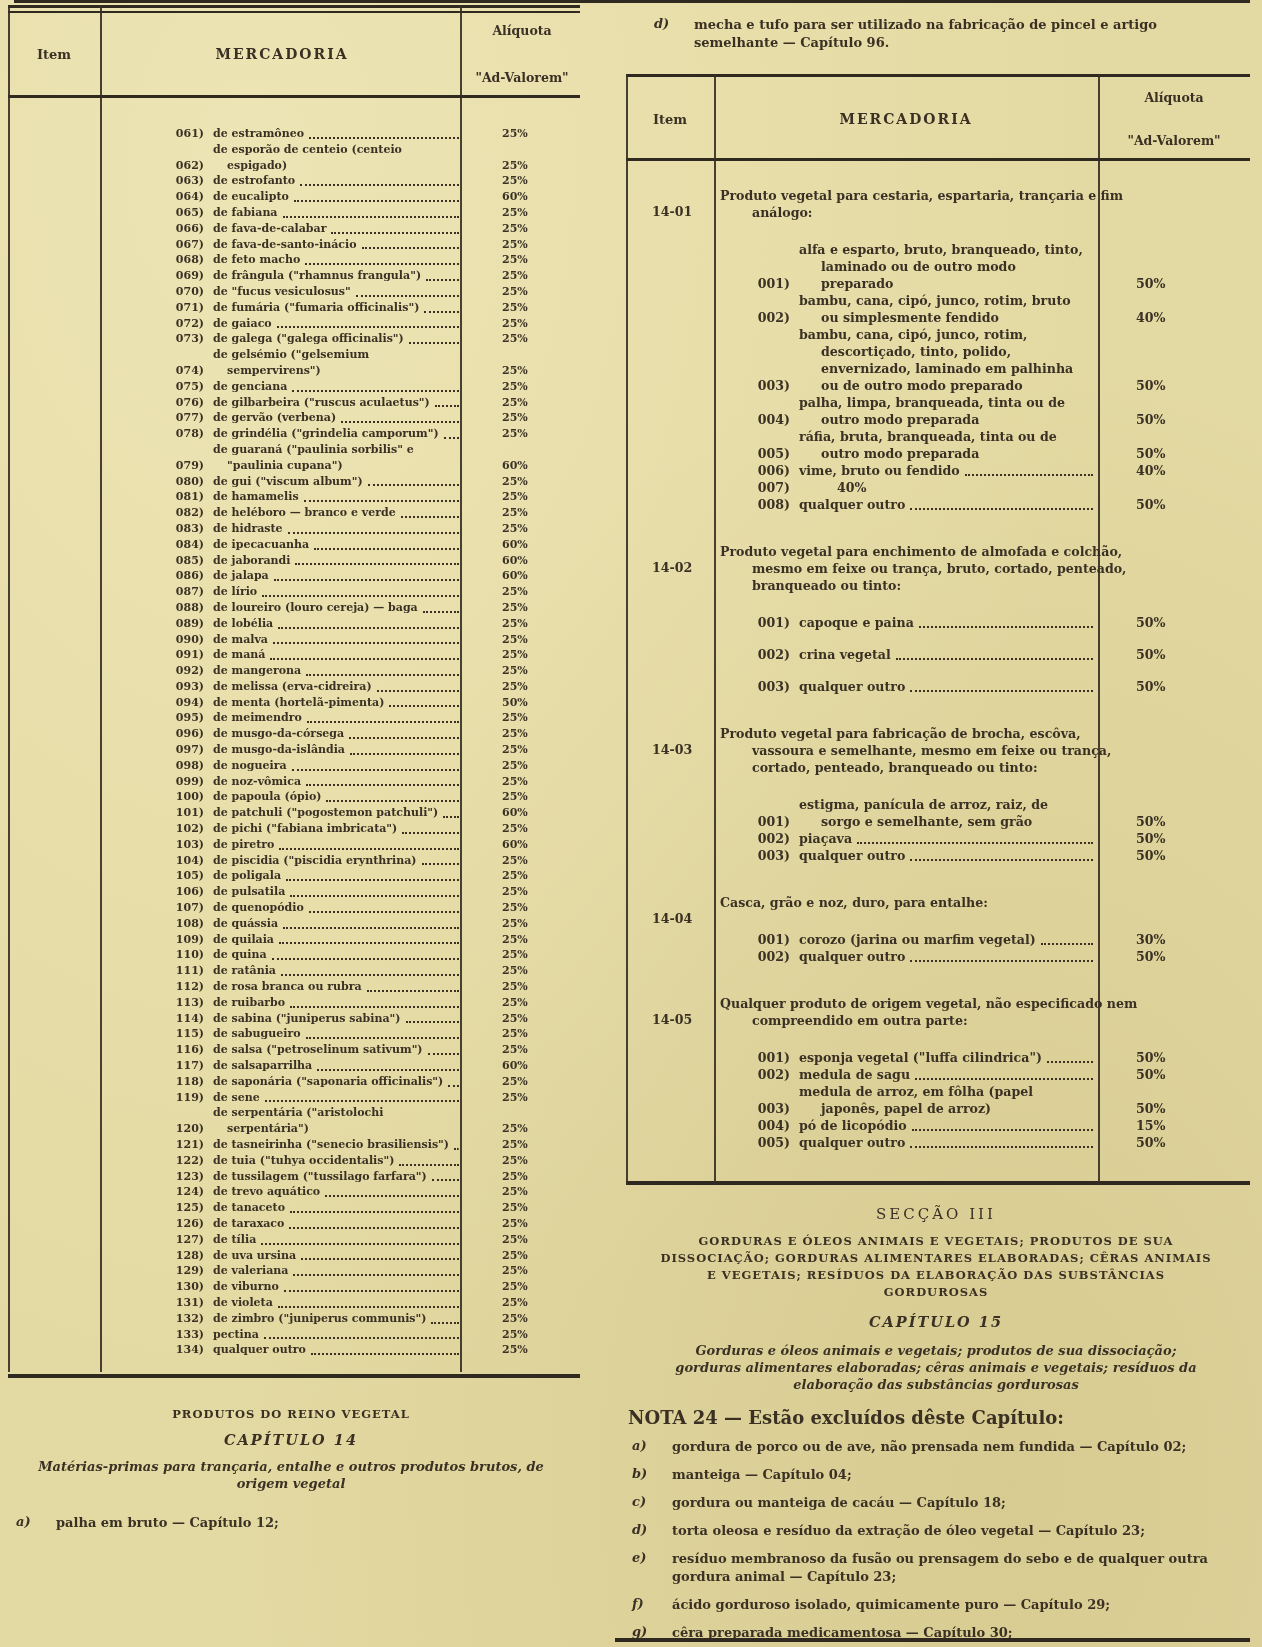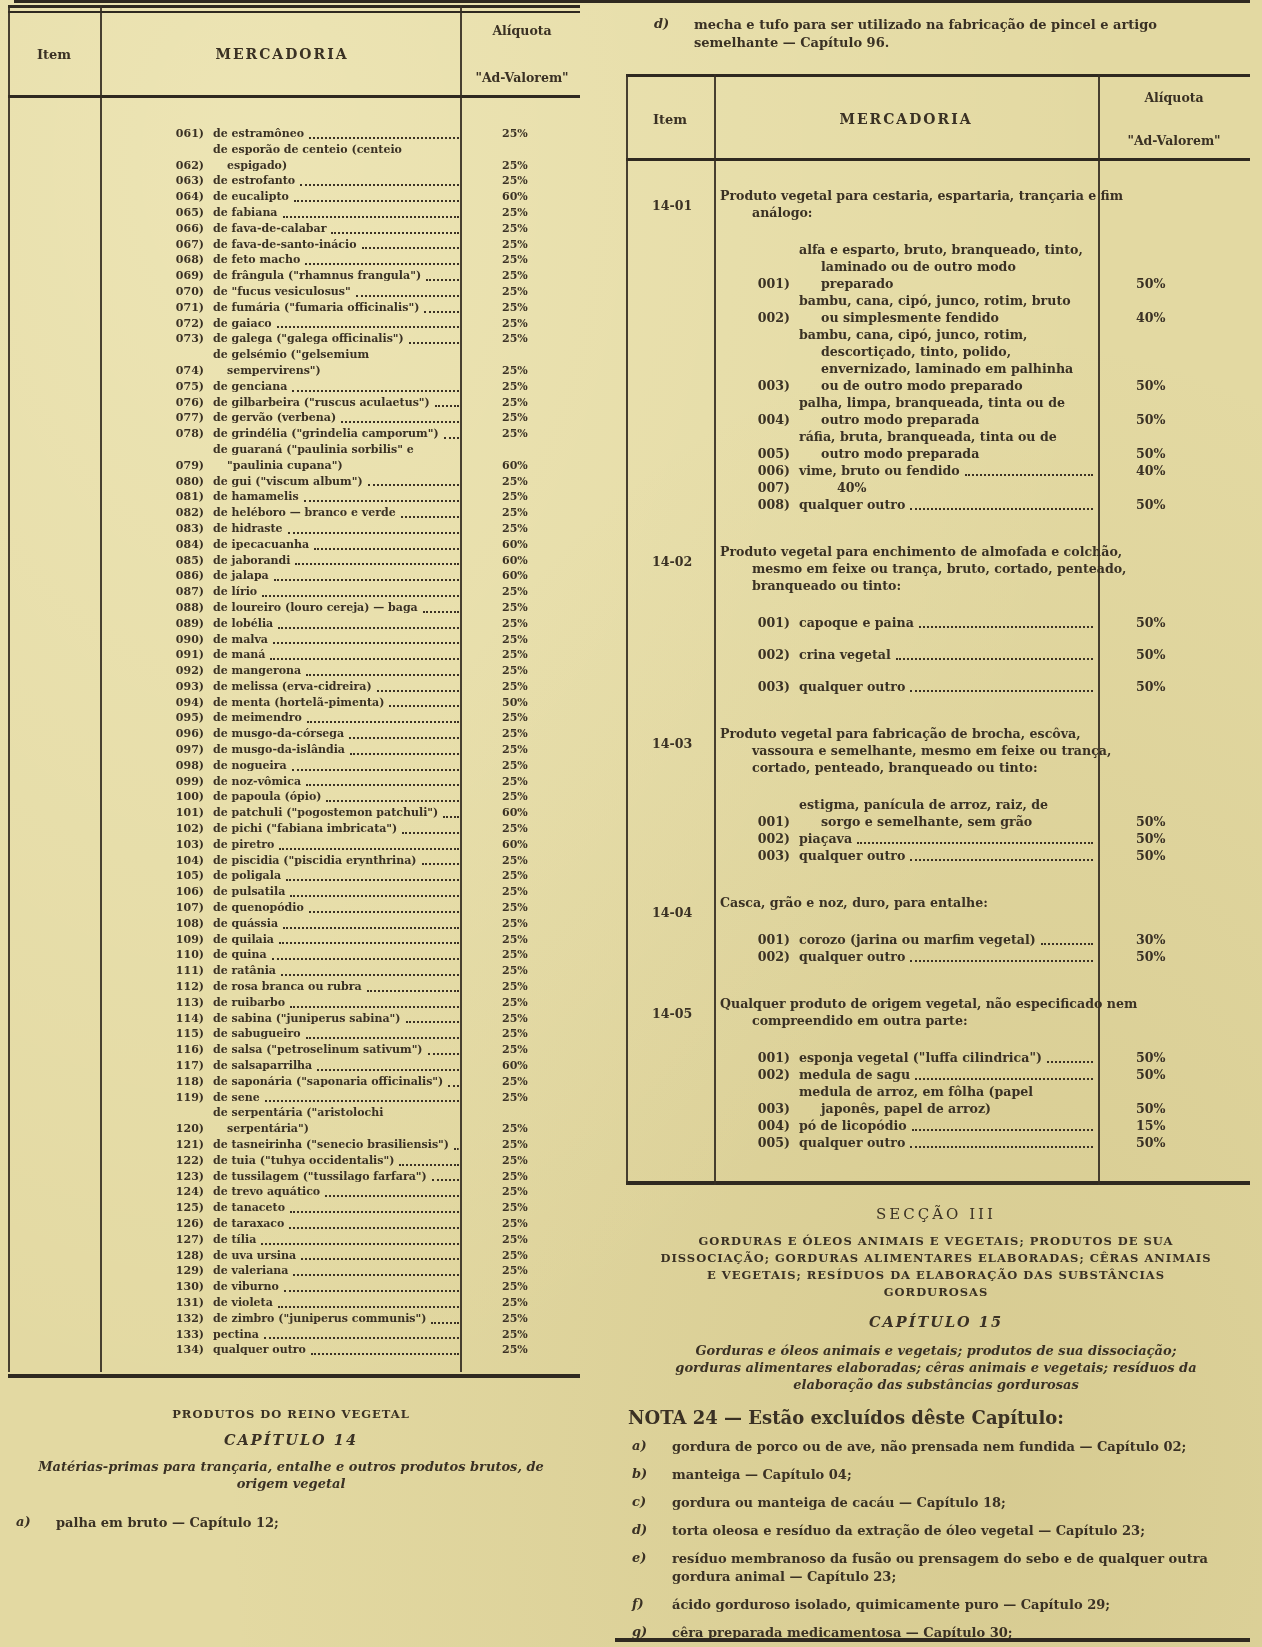--- a/index.html
+++ b/index.html
@@ -33,21 +33,21 @@
   .rn{flex:none; width:46px; text-align:right; padding-right:9px;}
   .rmid{flex:1; min-width:0; display:flex; align-items:flex-end;}
   .rtext{padding-left:14px; text-indent:-14px;}
   .dots{flex:1; min-width:0; margin:0 5px 3px 5px; border-bottom:2px dotted #3a3124;}
   .rp{flex:none; box-sizing:border-box; padding-left:38px; text-align:left;}
   .lt .rp{width:116px;}
   
   .rbody{padding:26px 0 30px 0; font-size:12.6px; font-weight:bold; line-height:17px;}
   .grp{position:relative; margin-top:0;}
   .grp.gap{margin-top:30px;}
-  .gcode{position:absolute; left:26px; top:10px; font-weight:bold;}
+  .gcode{position:absolute; left:26px; top:16px; font-weight:bold;}
   .gdesc{display:block; padding-left:126px; text-indent:-32px; margin-right:111px;}
   .gsubs{margin-top:20px; padding-left:120px;}
   .gsubs .rn{width:44px;}
   .gsubs .row{padding-left:0;}
   .gsubs .rtext{padding-left:22px; text-indent:-22px;}
   .rt .rp{width:152px;}
   .gsubs.spaced .row{margin-bottom:15px;}
   .tbl-bottom{height:4px; background:#2f2920;}
   
   .secao{ text-align:center; font-weight:normal; font-size:15px; letter-spacing:3px; }

